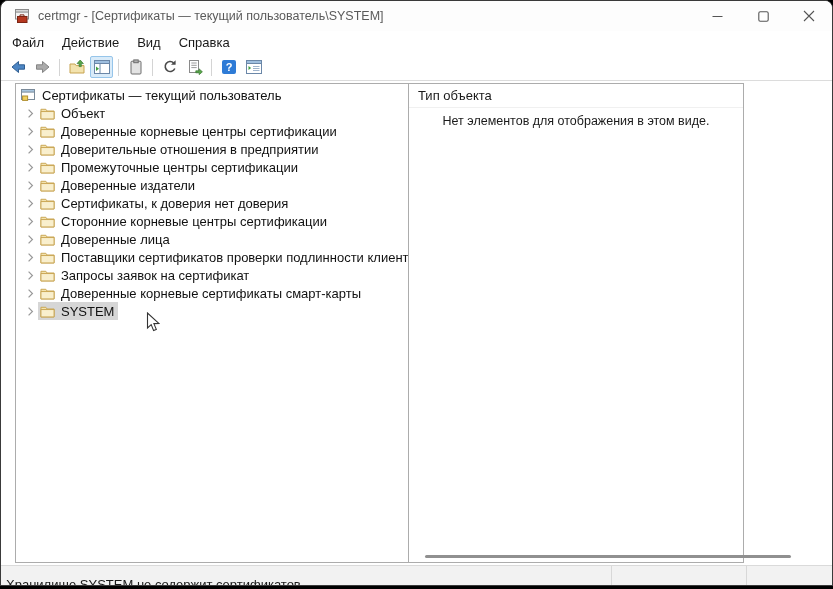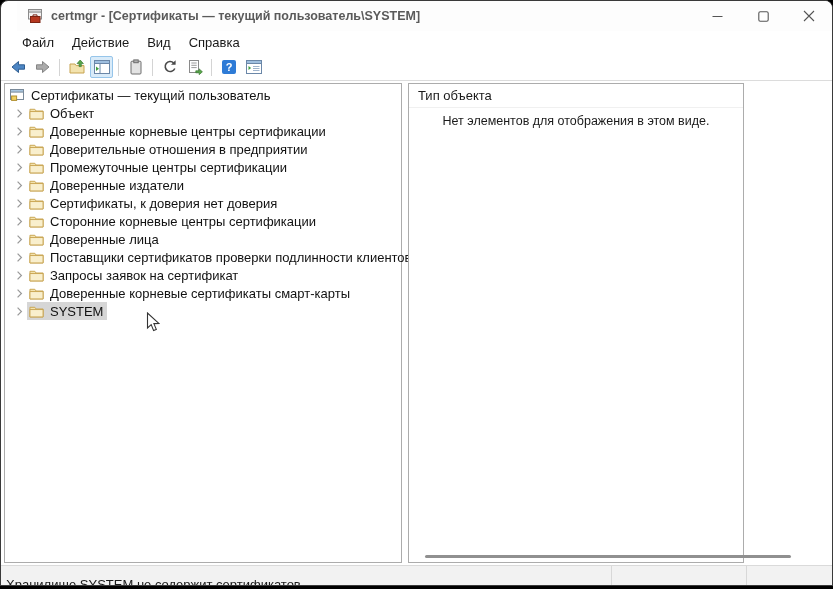--- a/index.html
+++ b/index.html
@@ -3,47 +3,47 @@
 <meta charset="utf-8">
 <style>
   * { margin:0; padding:0; box-sizing:border-box; }
   html,body { width:833px; height:589px; background:#000; overflow:hidden;
     font-family:"Liberation Sans", sans-serif; }
   .window { position:absolute; left:0; top:0; width:833px; height:586px;
     background:#fff; border-radius:8px 8px 0 0; overflow:hidden;
     border:1px solid #3a3a3a; }
 
   
-  .titlebar { position:absolute; left:16px; top:0; right:0; height:30px;
-    background:#fdfdfd; display:flex; align-items:center;font-weight:bold; }
+  .titlebar { position:absolute; left:3px; top:0; right:0; height:30px;
+    background:#fdfdfd; display:flex; align-items:center; }
   .app-icon { width:16px; height:16px; margin:0 8px 0 10px; flex:0 0 auto; }
   .title-text { font-size:12.5px; color:#5a5a5a; white-space:nowrap; }
   .win-controls { position:absolute; right:0; top:0; height:30px; display:flex; }
   .win-btn { width:46px; height:30px; display:flex; align-items:center;
     justify-content:center; color:#444; }
 
   
   .menubar { position:absolute; left:0; top:30px; right:0; height:23px;
-    background:#fff; display:flex; align-items:center; padding-left:12px; }
+    background:#fff; display:flex; align-items:center; padding-left:2px; }
   .menu-item { font-size:13px; color:#1a1a1a; padding:2px 9px; }
 
   
   .toolbar { position:absolute; left:0; top:53px; right:0; height:27px;
     background:#fff; border-bottom:1px solid #dcdcdc; display:flex;
     align-items:center; padding-left:4px; }
   .tb-btn { width:23px; height:22px; display:flex; align-items:center;
     justify-content:center; margin:0 1px; border:1px solid transparent;
     border-radius:2px; }
   .tb-btn.active { background:#d9ebf9; border-color:#96c5ea; }
   .tb-sep { width:1px; height:17px; background:#d4d4d4; margin:0 4px; }
 
   
   .pane { position:absolute; top:82px; height:480px; background:#fff;
     border:1px solid #acacac; }
-  .tree-pane { left:3px; width:398px; }
+  .tree-pane { left:14px; width:398px; }
   .list-pane { left:407px; width:336px; }
 
   
   .tree { padding-top:2px; font-size:13px; color:#111; }
   .tree-row { height:18px; display:flex; align-items:center; white-space:nowrap; }
   .tree-root-row .root-icon { width:16px; height:16px; margin:0 6px 0 4px; flex:0 0 auto; }
   .chevron { width:16px; height:16px; margin-left:6px; display:flex;
     align-items:center; justify-content:center; flex:0 0 auto; }
   .row-sel { display:flex; align-items:center; height:18px; padding:0 4px 0 2px; }
   .row-sel.selected { background:#d6d6d6; }

